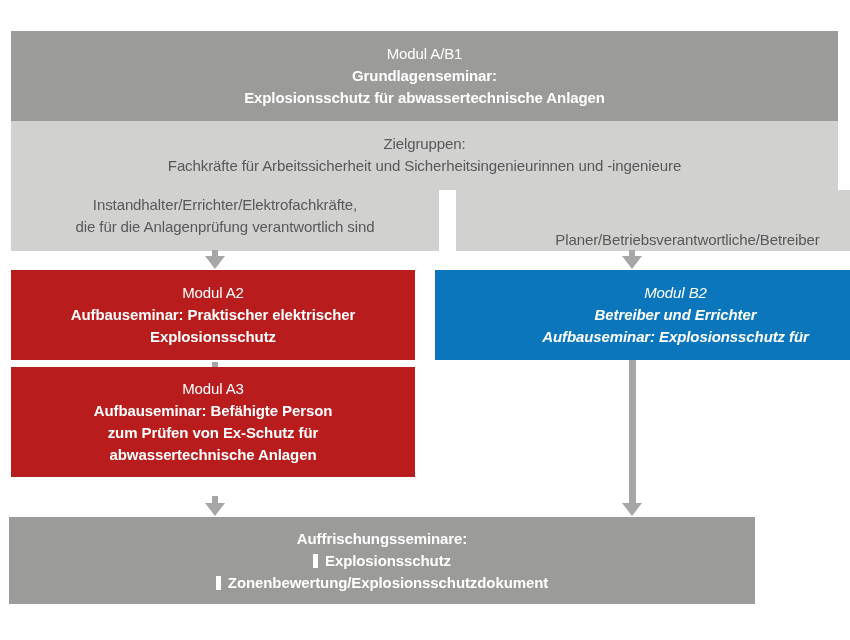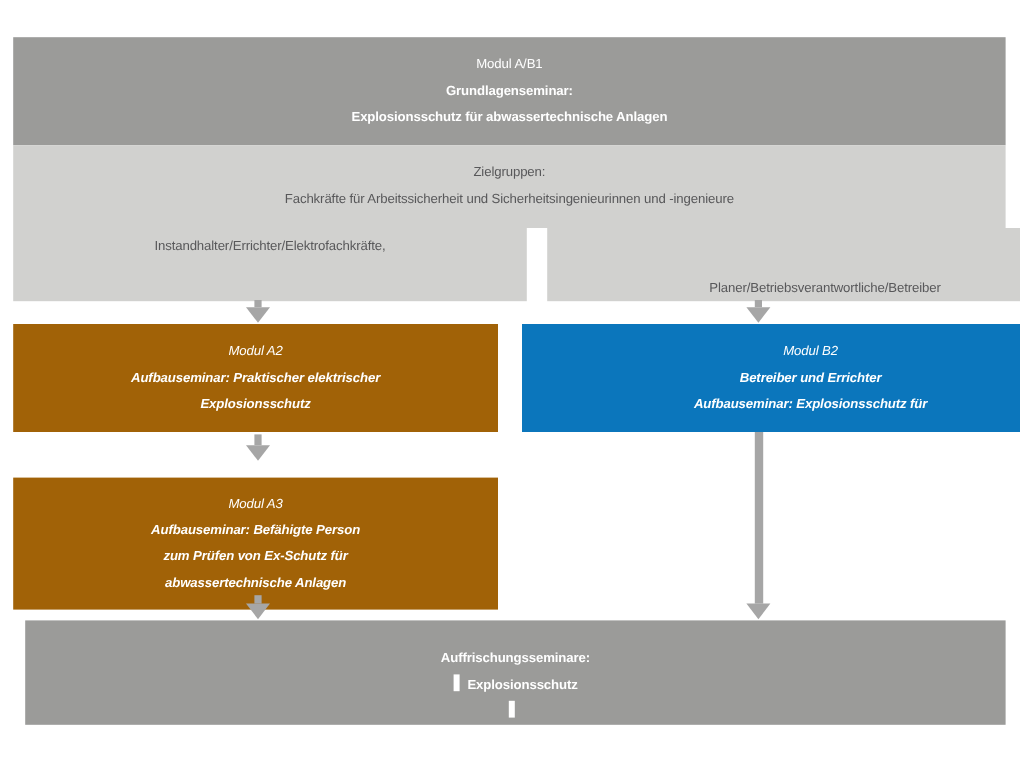--- a/index.html
+++ b/index.html
@@ -19,48 +19,48 @@
     position: absolute;
     box-sizing: border-box;
     display: flex;
     flex-direction: column;
     align-items: center;
     justify-content: center;
     text-align: center;
   }
   .dark-gray  { background: #9b9b99; color: #ffffff; }
   .light-gray { background: #d1d1cf; color: #58585a; }
-  .green      { background: #a16207; color: #ffffff; font-style: italic; }
+  .green      { background: #b91c1c; color: #ffffff; }
   .blue       { background: #0b76bc; color: #ffffff; }
 
   .line {
-    font-size: 11px;
+    font-size: 15px;
     line-height: 22px;
     letter-spacing: -0.1px;
     white-space: nowrap;
   }
   .bold { font-weight: bold; }
 
   
   .top-box    { left: 11px; top: 31px;  width: 827px; height: 90px; }
 
   
   .tg-band    { left: 11px; top: 121px; width: 827px; height: 69px; justify-content: flex-start; padding-top: 12px; }
 
   
   .tg-left    { left: 11px;  top: 190px; width: 428px; height: 61px; justify-content: flex-start; padding-top: 4px; }
   .tg-right   { left: 456px; top: 190px; width: 463px; height: 61px; justify-content: flex-end; padding-top: 4px; }
 
   
   .a2-box     { left: 11px;  top: 270px; width: 404px; height: 90px; }
   .b2-box     { left: 435px; top: 270px; width: 481px; height: 90px; font-style: italic; }
-  .a3-box     { left: 11px;  top: 398px; width: 404px; height: 110px; }
+  .a3-box     { left: 11px;  top: 367px; width: 404px; height: 110px; }
 
   
-  .bottom-box { left: 21px;  top: 517px; width: 817px; height: 87px; justify-content: flex-end; }
+  .bottom-box { left: 9px;  top: 517px; width: 746px; height: 87px; }
 
   
   .arrow {
     position: absolute;
     display: flex;
     flex-direction: column;
     align-items: center;
   }
   .arrow .stem {
     width: 6px;
@@ -102,20 +102,21 @@
     <div class="line bold">Explosionsschutz für abwassertechnische Anlagen</div>
   </div>
 
   <div class="box light-gray tg-band">
     <div class="line">Zielgruppen:</div>
     <div class="line">Fachkräfte für Arbeitssicherheit und Sicherheitsingenieurinnen und -ingenieure</div>
   </div>
 
   <div class="box light-gray tg-left">
     <div class="line">Instandhalter/Errichter/Elektrofachkräfte,</div>
+    <div class="line">die für die Anlagenprüfung verantwortlich sind</div>
   </div>
 
   <div class="box light-gray tg-right">
     <div class="line">Planer/Betriebsverantwortliche/Betreiber</div>
   </div>
 
   <div class="arrow arrow-tg-a2">
     <div class="stem"></div>
     <div class="head"></div>
   </div>
@@ -157,17 +158,17 @@
     <div class="stem"></div>
     <div class="head"></div>
   </div>
 
   <div class="box dark-gray bottom-box">
     <div class="line bold">Auffrischungsseminare:</div>
     <div class="line bold">
       <span class="bullet-bar"></span><span>Explosionsschutz</span>
     </div>
     <div class="line bold">
-      <span class="bullet-bar"></span>
+      <span class="bullet-bar"></span><span>Zonenbewertung/Explosionsschutzdokument</span>
     </div>
   </div>
 
 </div>
 
 </body></html>

